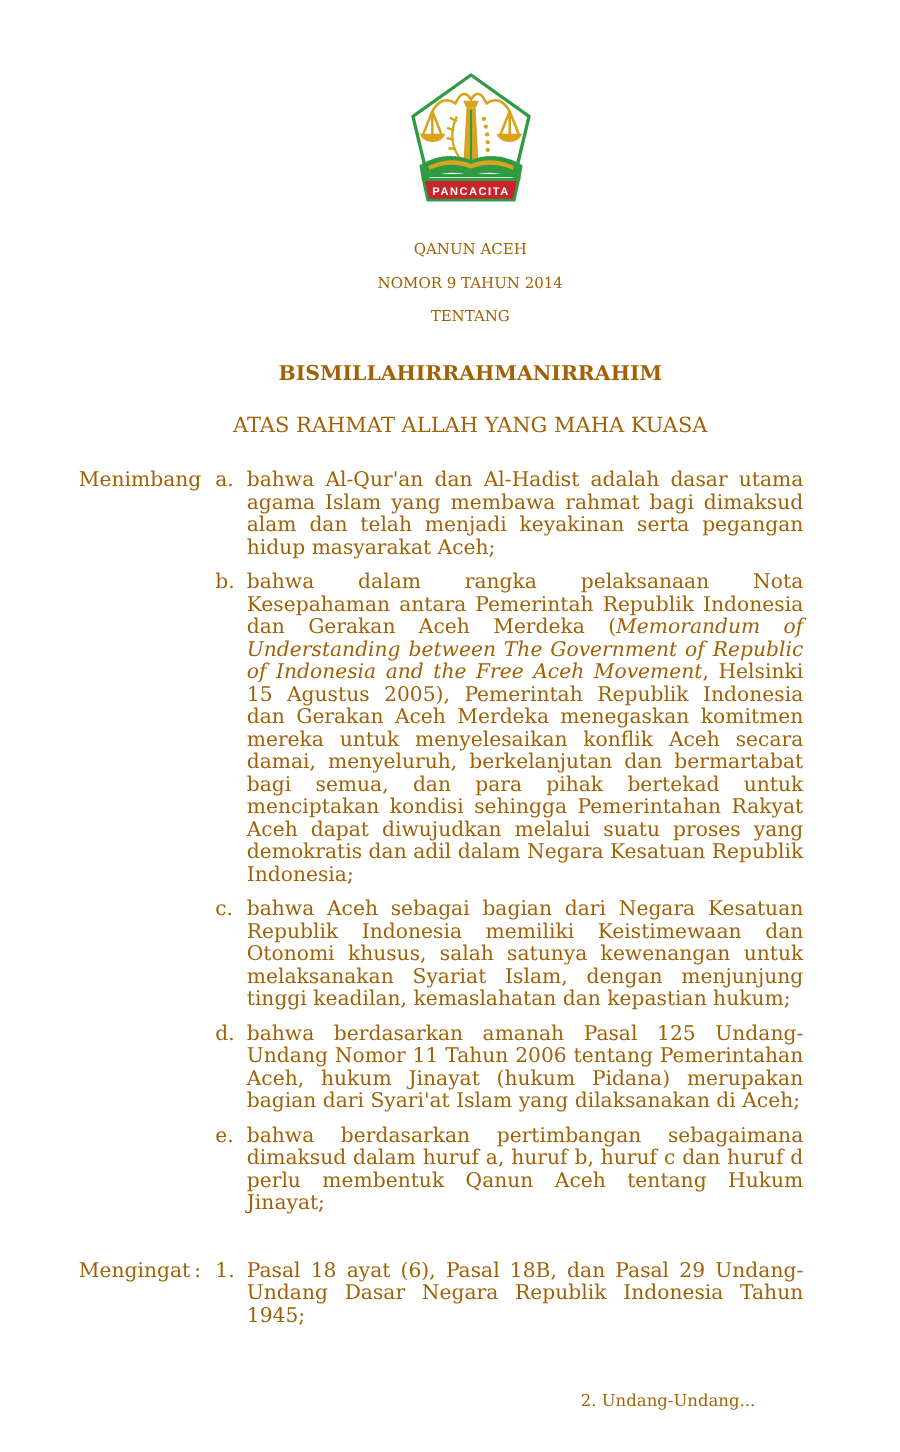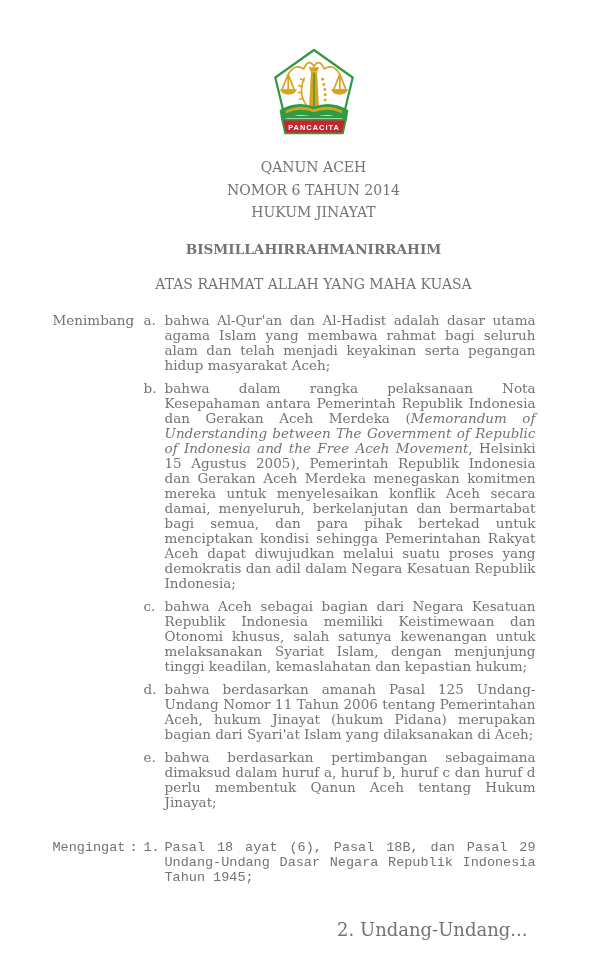--- a/index.html
+++ b/index.html
@@ -3,74 +3,74 @@
 <meta charset="utf-8">
 <style>
   html, body { margin: 0; padding: 0; background: #ffffff; }
   .page {
     position: relative;
     width: 551px;
     height: 968px;
     margin: 0 auto;
     background: #ffffff;
     font-family: "DejaVu Serif", serif;
-    color: #737373;
+    color: #a16207;
     overflow: hidden;
   }
   .logo-wrap {
     padding-top: 48px;
     width: 522px;
     margin-left: 28px;
     text-align: center;
   }
   .logo-wrap svg { width: 86px; height: 90px; }
 
   .center-col {
     width: 522px;
     margin-left: 28px;
     text-align: center;
   }
   .title-block { margin-top: 14px; }
-  .title-line { font-size: 14px; line-height: 22.5px; }
+  .title-line { font-size: 10px; line-height: 22.5px; }
 
   .invocation { margin-top: 14px; }
   .invocation-line { font-size: 13.6px; line-height: 23px; font-weight: bold; }
 
   .preamble { margin-top: 12px; }
   .preamble-line { font-size: 14px; line-height: 22px; }
 
   .clause {
     display: grid;
     grid-template-columns: 77px 14px 1fr;
     margin: 0 40px 0 28px;
     font-size: 13.5px;
     line-height: 15px;
   }
   .clause-menimbang { margin-top: 18px; }
-  .clause-mengingat { margin-top: 30px; font-family: Liberation Mono, monospace; }
+  .clause-mengingat { margin-top: 30px; }
   .clause-label, .clause-colon { font-size: 13.5px; }
   .items { min-width: 0; }
   .item {
     display: grid;
     grid-template-columns: 21px 1fr;
     margin-bottom: 8px;
   }
   .item:last-child { margin-bottom: 0; }
   .item-marker { }
   .item-text {
     text-align: justify;
     hyphens: none;
   }
   .item-text em { font-style: italic; }
 
   .catchword {
     position: absolute;
-    right: 48px;
+    right: 72px;
     bottom: 28px;
-    font-size: 18px;
+    font-size: 11px;
   }
 
   .banner-text {
     font-family: "Liberation Sans", sans-serif;
     font-weight: bold;
     letter-spacing: 1.2px;
   }
 </style>
 </head>
 <body>
@@ -116,39 +116,39 @@
 
       <g>
         <path d="M13 83 L87 83 L83.5 99 L16.5 99 Z" fill="#c8242c" stroke="#2f9b43" stroke-width="2.2"></path>
         <text class="banner-text" x="50" y="95" text-anchor="middle" font-size="8.6" fill="#ffffff">PANCACITA</text>
       </g>
     </svg>
   </div>
 
   <div class="center-col title-block">
     <div class="title-line">QANUN ACEH</div>
-    <div class="title-line">NOMOR 6 TAHUN 2014</div>
-    <div class="title-line">HUKUM JINAYAT</div>
+    <div class="title-line">NOMOR 9 TAHUN 2014</div>
+    <div class="title-line">TENTANG</div>
   </div>
 
   <div class="center-col invocation">
     <div class="invocation-line">BISMILLAHIRRAHMANIRRAHIM</div>
   </div>
 
   <div class="center-col preamble">
     <div class="preamble-line">ATAS RAHMAT ALLAH YANG MAHA KUASA</div>
   </div>
 
   <div class="clause clause-menimbang">
     <div class="clause-label">Menimbang</div>
     <div class="clause-colon">:</div>
     <div class="items">
       <div class="item">
         <div class="item-marker">a.</div>
-        <div class="item-text">bahwa Al-Qur'an dan Al-Hadist adalah dasar utama agama Islam yang membawa rahmat bagi seluruh alam dan telah menjadi keyakinan serta pegangan hidup masyarakat Aceh;</div>
+        <div class="item-text">bahwa Al-Qur'an dan Al-Hadist adalah dasar utama agama Islam yang membawa rahmat bagi dimaksud alam dan telah menjadi keyakinan serta pegangan hidup masyarakat Aceh;</div>
       </div>
       <div class="item">
         <div class="item-marker">b.</div>
         <div class="item-text"><span>bahwa dalam rangka pelaksanaan Nota Kesepahaman antara Pemerintah Republik Indonesia dan Gerakan Aceh Merdeka (</span><em>Memorandum of Understanding between The Government of Republic of Indonesia and the Free Aceh Movement</em><span>, Helsinki 15 Agustus 2005), Pemerintah Republik Indonesia dan Gerakan Aceh Merdeka menegaskan komitmen mereka untuk menyelesaikan konflik Aceh secara damai, menyeluruh, berkelanjutan dan bermartabat bagi semua, dan para pihak bertekad untuk menciptakan kondisi sehingga Pemerintahan Rakyat Aceh dapat diwujudkan melalui suatu proses yang demokratis dan adil dalam Negara Kesatuan Republik Indonesia;</span></div>
       </div>
       <div class="item">
         <div class="item-marker">c.</div>
         <div class="item-text">bahwa Aceh sebagai bagian dari Negara Kesatuan Republik Indonesia memiliki Keistimewaan dan Otonomi khusus, salah satunya kewenangan untuk melaksanakan Syariat Islam, dengan menjunjung tinggi keadilan, kemaslahatan dan kepastian hukum;</div>
       </div>
       <div class="item">

